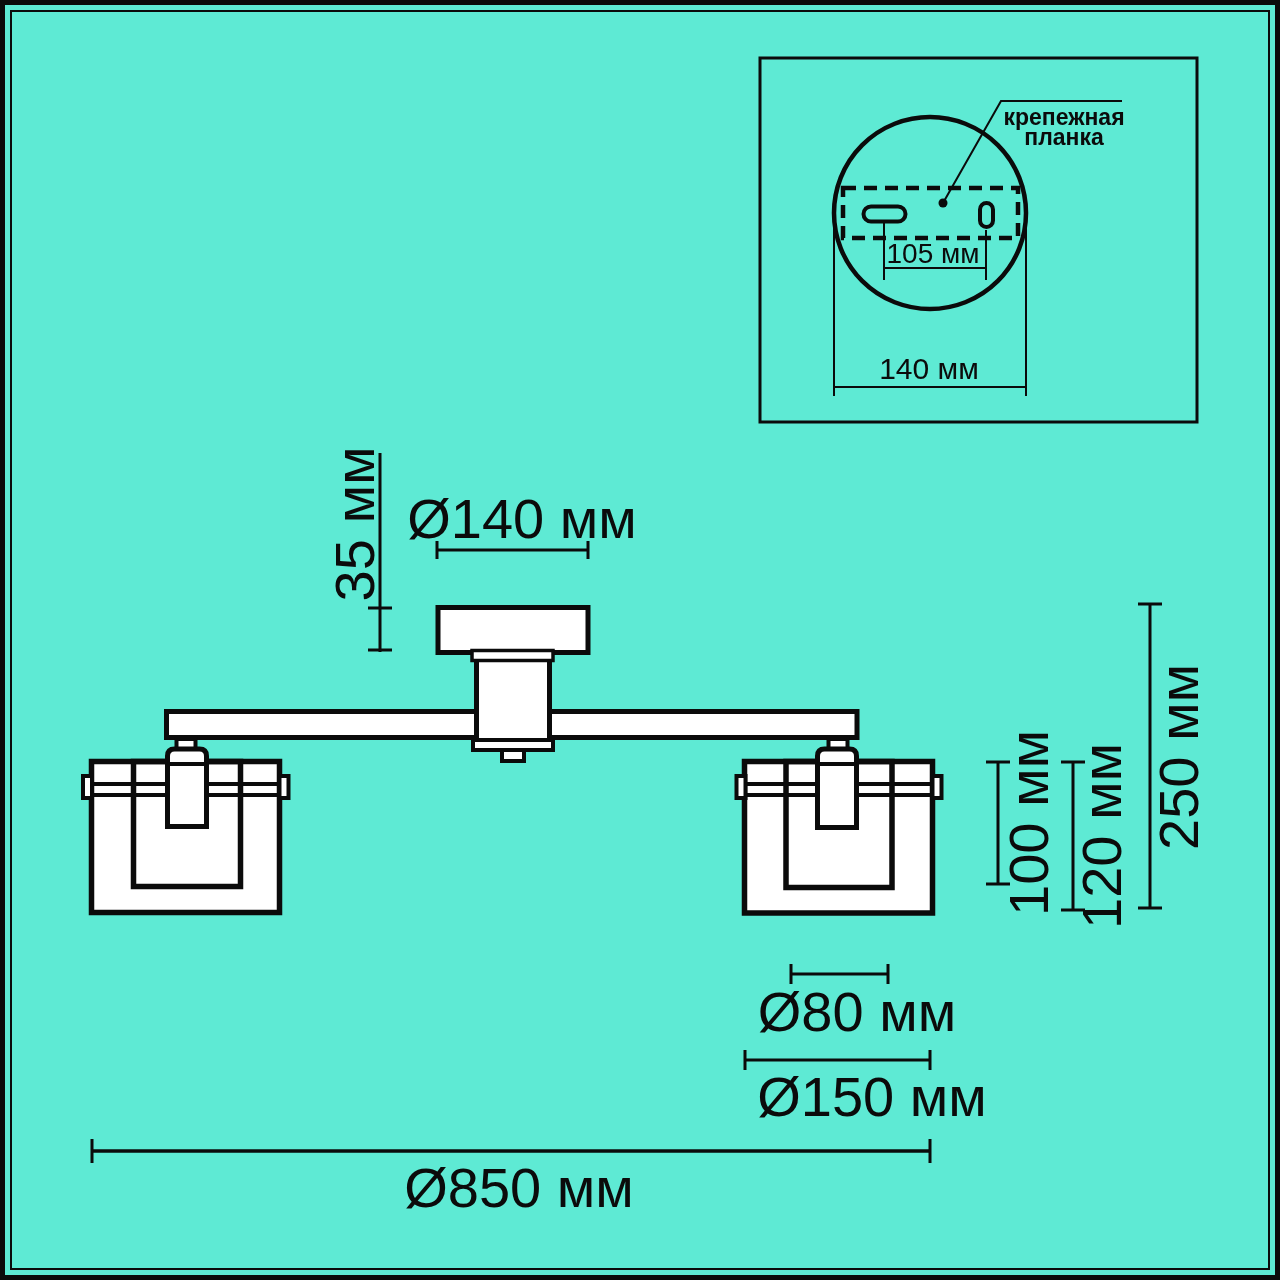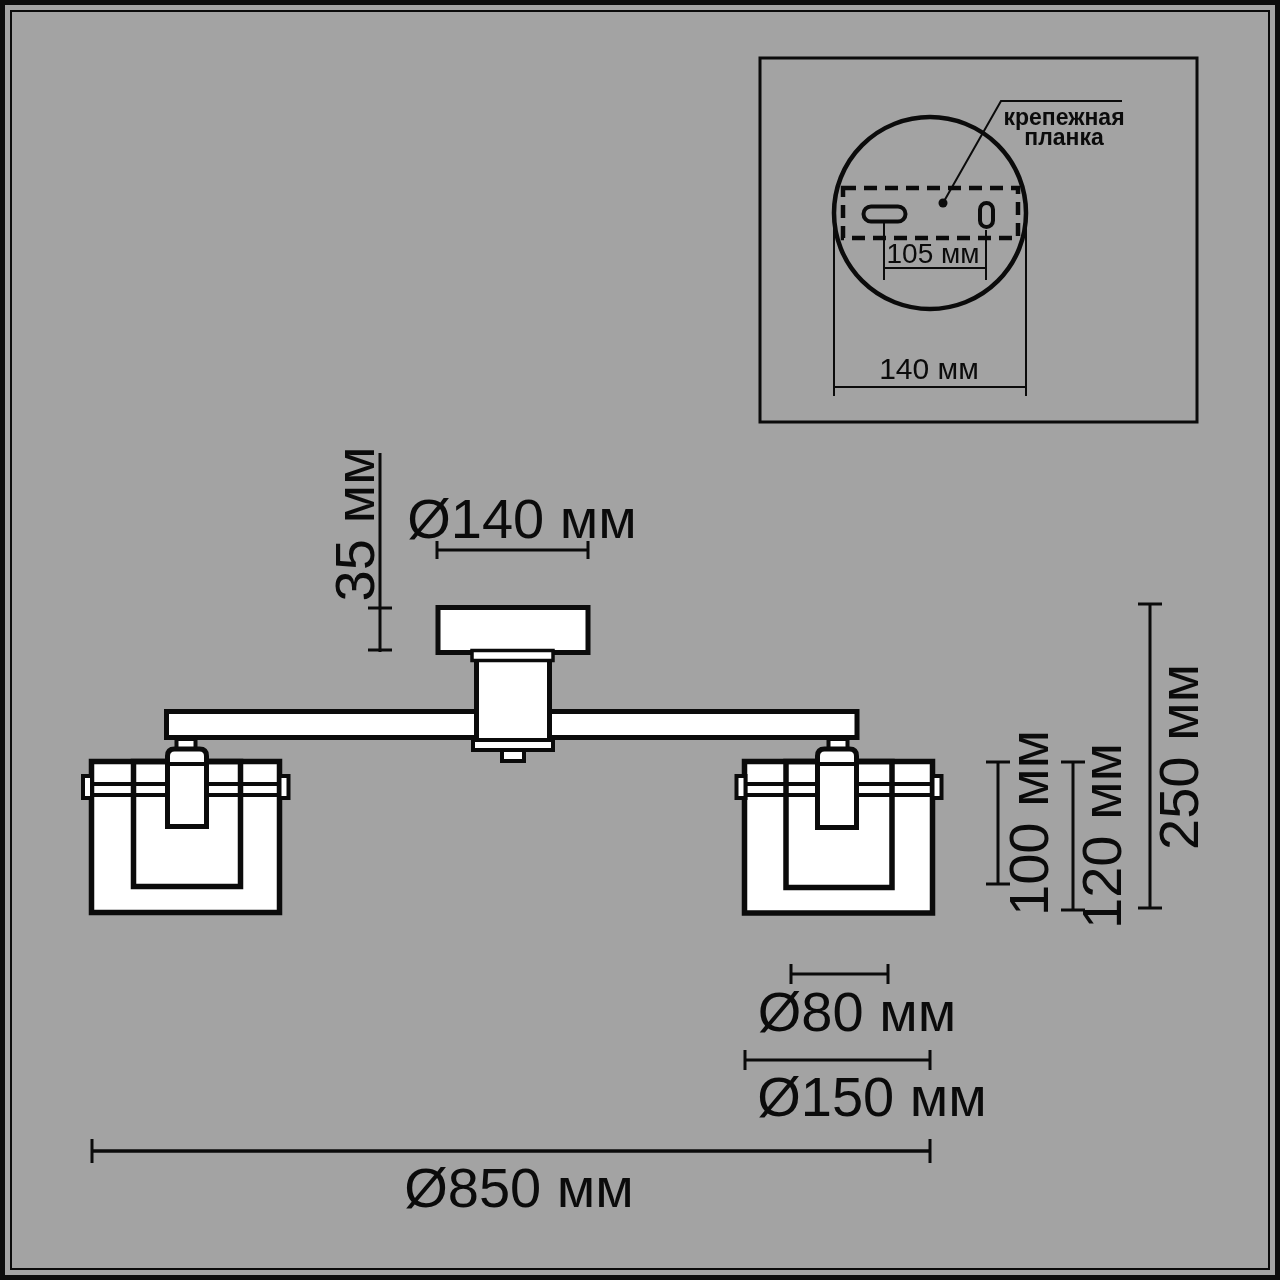--- a/index.html
+++ b/index.html
@@ -1,16 +1,16 @@
 <!DOCTYPE html>
 <html><head>
 <meta charset="utf-8">
 <style>
   html,body{margin:0;padding:0;background:#ffffff;}
-  .page{width:1280px;height:1280px;position:relative;background:#a3a3a3;overflow:hidden;}
+  .page{width:1280px;height:1280px;position:relative;background:#5eead4;overflow:hidden;}
   svg{display:block;width:1280px;height:1280px;}
   text{font-family:"Liberation Sans","DejaVu Sans",sans-serif;fill:#0b0b0b;}
   .dim-big{font-size:56px;letter-spacing:0px;}
   .inset-dim-sm{font-size:28px;}
   .inset-dim-md{font-size:30px;}
   .inset-label{font-size:23px;font-weight:600;}
   .stroke{stroke:#0b0b0b;fill:none;}
   .fillwhite{stroke:#0b0b0b;fill:#ffffff;}
 </style>
 </head>

